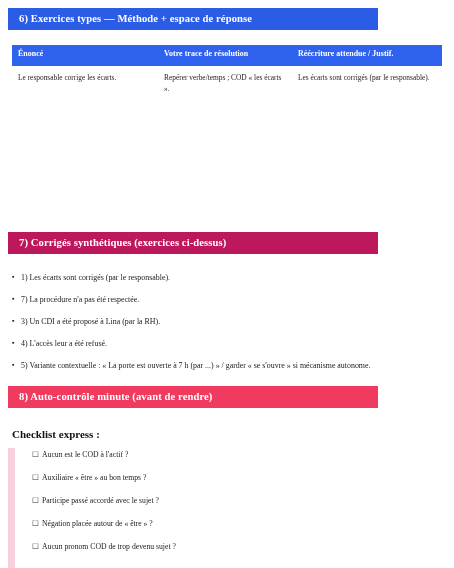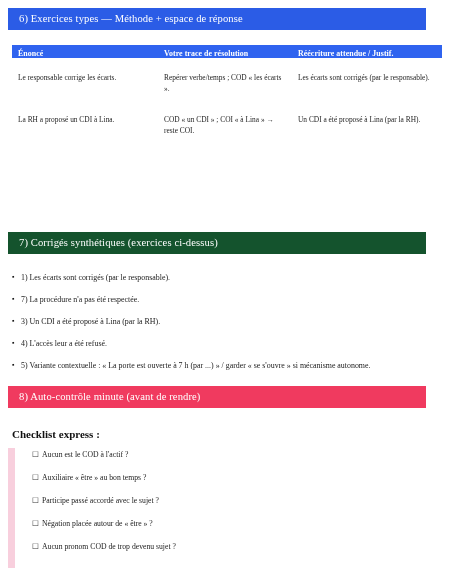--- a/index.html
+++ b/index.html
@@ -18,62 +18,62 @@
   .page {
     position: relative;
     width: 454px;
     height: 568px;
   }
 
   
   .banner {
     position: absolute;
     left: 8px;
-    width: 418px;
+    width: 370px;
     box-sizing: border-box;
     padding: 4px 0 5px 11px;
     color: #ffffff;
-    font-weight: normal;
+    font-weight: bold;
     font-size: 10.6px;
     letter-spacing: 0.1px;
     line-height: 1.25;
     font-family: "Liberation Serif", "DejaVu Serif", serif;
   }
   .banner-blue   { background: #2b5ce6; top: 8px;  }
-  .banner-purple { background: #14532d; top: 232px; }
+  .banner-purple { background: #be185d; top: 232px; }
   .banner-pink   { background: #f03a5f; top: 386px; }
 
   
   .table-wrap {
     position: absolute;
     left: 12px;
     top: 45px;
     width: 430px;
   }
   table.ex {
     width: 430px;
     border-collapse: collapse;
     table-layout: fixed;
   }
   table.ex thead th {
     background: #2f63ef;
     color: #ffffff;
     font-weight: bold;
     font-size: 7.9px;
     text-align: left;
-    padding: 4px 6px 0 6px;
+    padding: 4px 6px 8px 6px;
     vertical-align: middle;
     letter-spacing: 0.05px;
     font-family: "Liberation Serif", "DejaVu Serif", serif;
   }
   table.ex tbody td {
     font-size: 7.4px;
     line-height: 1.5;
     color: #1e1e1e;
-    padding: 14px 8px 6px 6px;
+    padding: 6px 8px 6px 6px;
     vertical-align: top;
     font-family: "Liberation Serif", "DejaVu Serif", serif;
   }
   .col-a { width: 146px; }
   .col-b { width: 134px; }
   .col-c { width: 150px; }
 
   
   .bullets {
     position: absolute;
@@ -155,25 +155,20 @@
           <th>Votre trace de résolution</th>
           <th>Réécriture attendue / Justif.</th>
         </tr>
       </thead>
       <tbody>
         <tr>
           <td>Le responsable corrige les écarts.</td>
           <td>Repérer verbe/temps ; COD « les écarts ».</td>
           <td>Les écarts sont corrigés (par le responsable).</td>
         </tr>
-        <tr>
-          <td>La RH a proposé un CDI à Lina.</td>
-          <td>COD « un CDI » ; COI « à Lina » → reste COI.</td>
-          <td>Un CDI a été proposé à Lina (par la RH).</td>
-        </tr>
       </tbody>
     </table>
   </div>
 
   <div class="banner banner-purple">7) Corrigés synthétiques (exercices ci-dessus)</div>
 
   <div class="bullets">
     <div class="bullet-row">
       <span class="bullet-mark">▪</span>
       <span class="bullet-text">1) Les écarts sont corrigés (par le responsable).</span>

